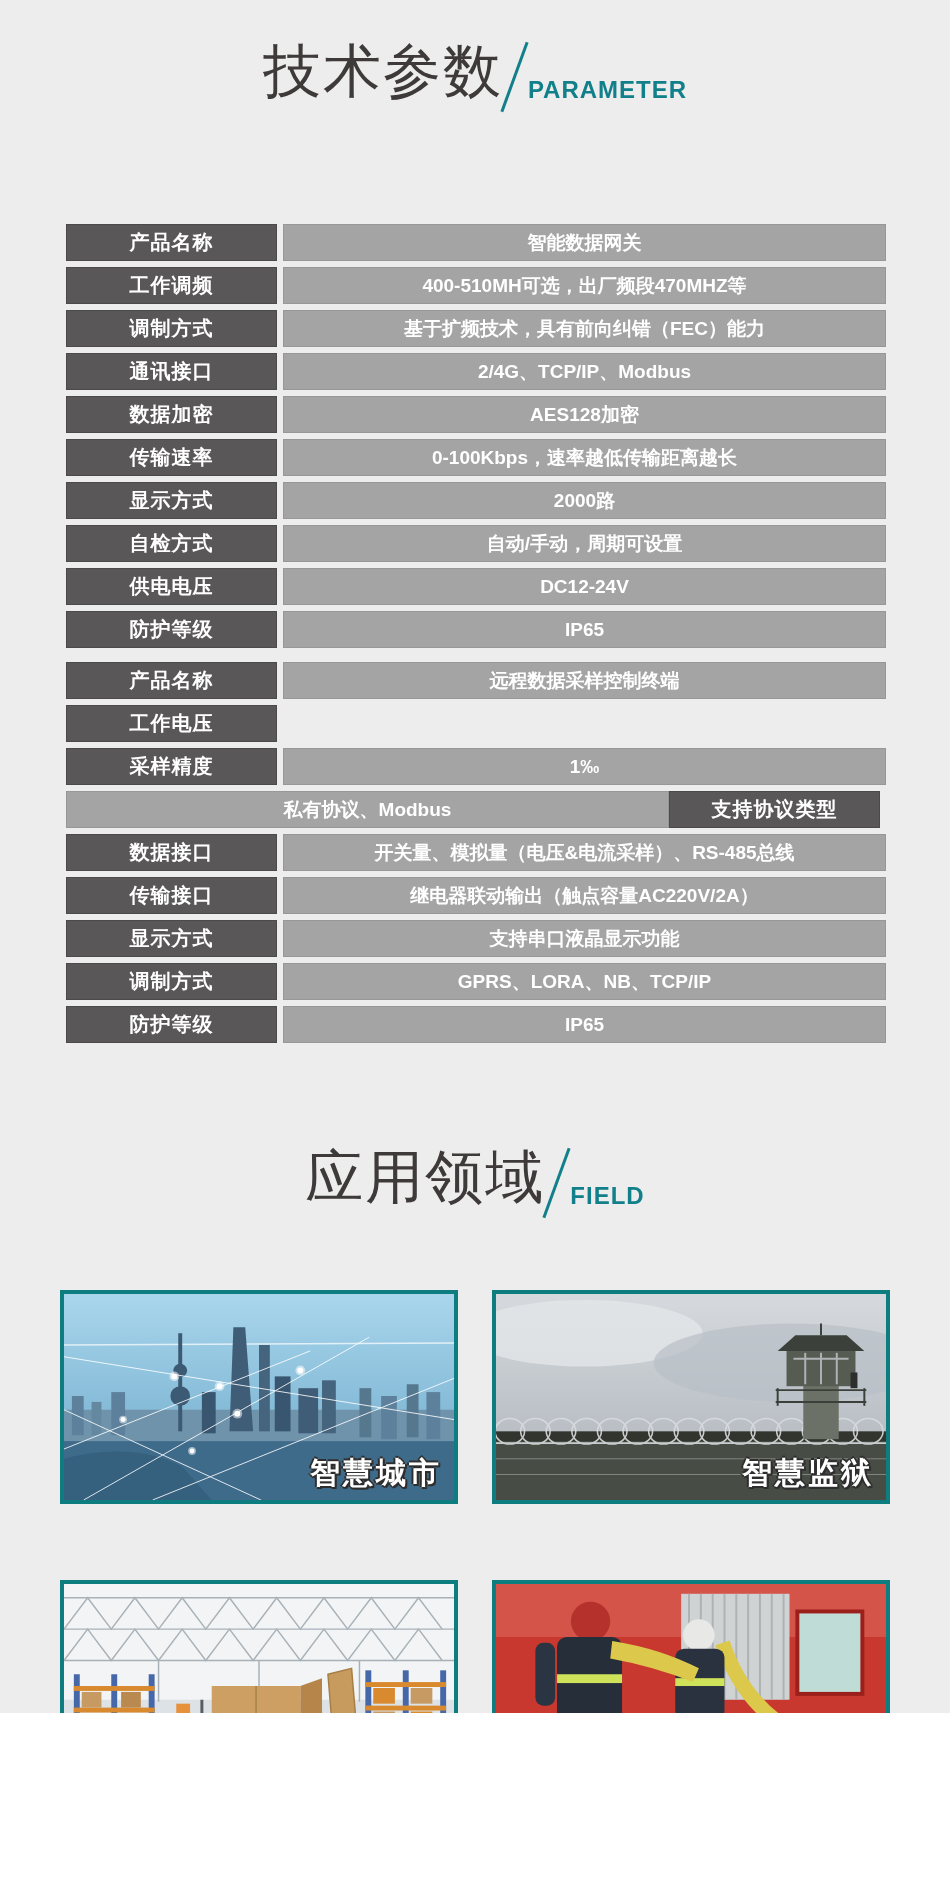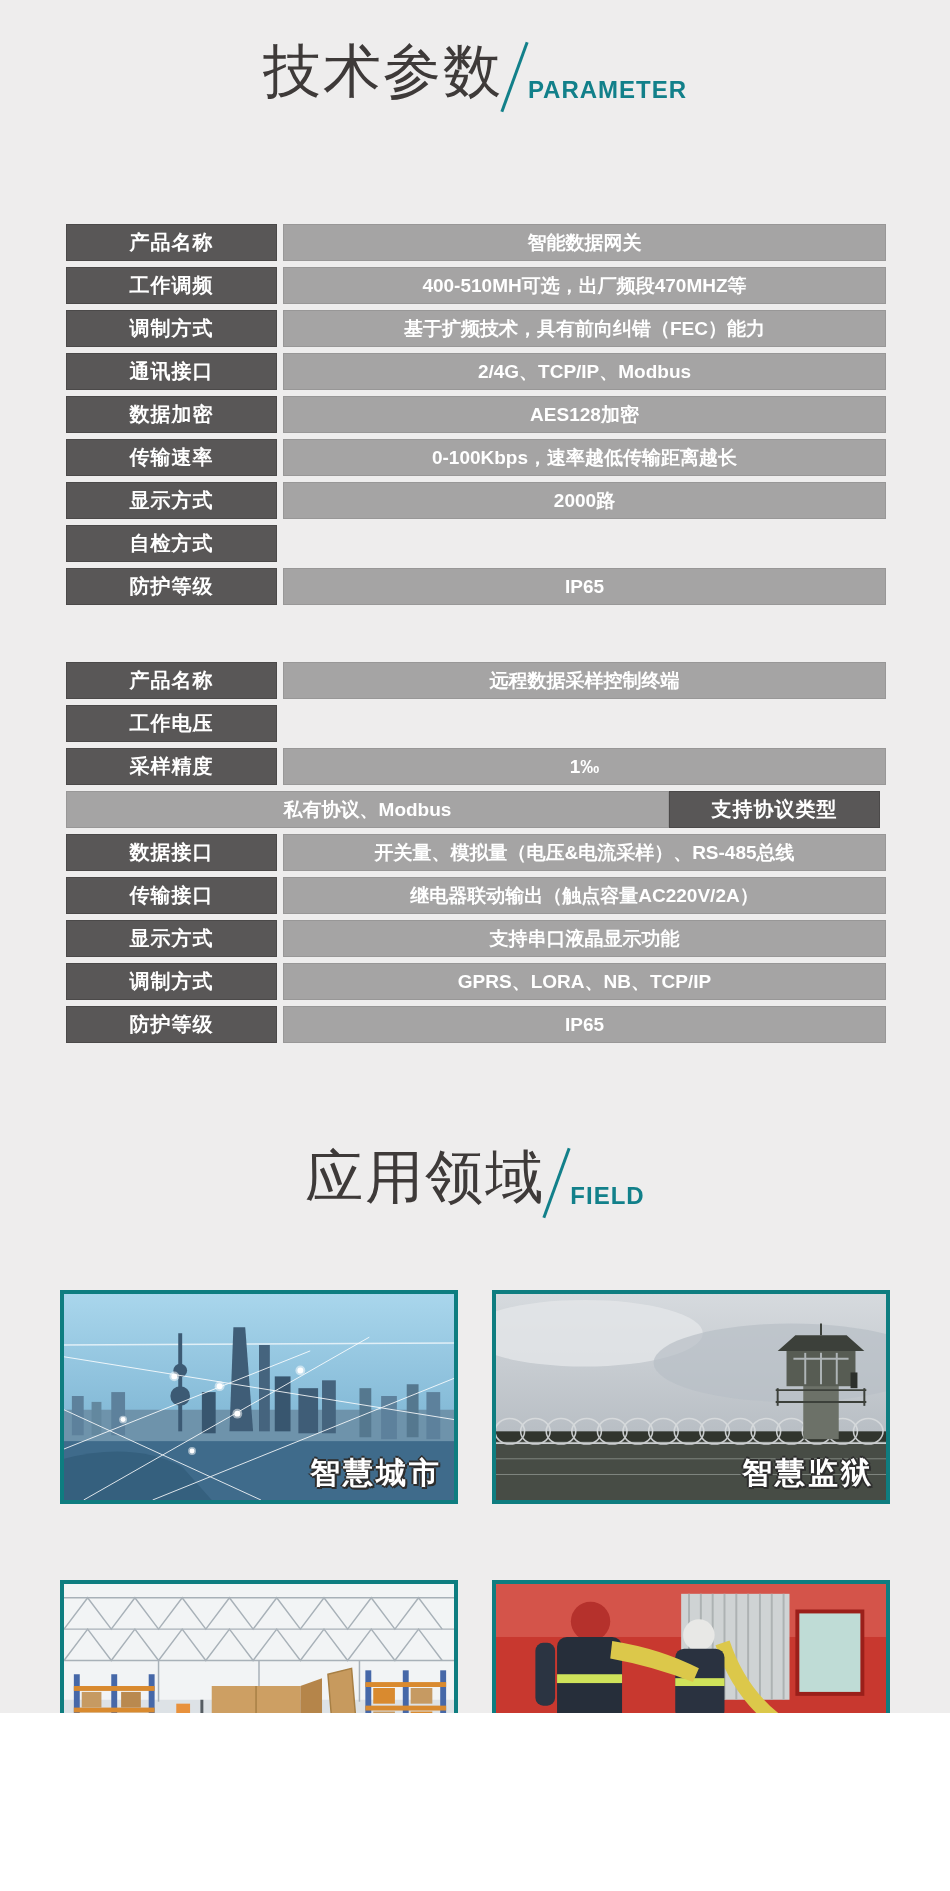--- a/index.html
+++ b/index.html
@@ -79,22 +79,27 @@
       <div class="cell val">0-100Kbps，速率越低传输距离越长</div>
     </div>
 
     <div class="spec-row">
       <div class="cell lab">显示方式</div>
       <div class="cell val">2000路</div>
     </div>
 
     <div class="spec-row">
       <div class="cell lab">自检方式</div>
-    </div>
-
+      <div class="cell val">自动/手动，周期可设置</div>
+    </div>
+
+    <div class="spec-row">
+      <div class="cell lab">供电电压</div>
+      <div class="cell val">DC12-24V</div>
+    </div>
 
     <div class="spec-row">
       <div class="cell lab">防护等级</div>
       <div class="cell val">IP65</div>
     </div>
   </div>
 
   <div class="spec-table" style="top:662px;">
     <div class="spec-row">
       <div class="cell lab">产品名称</div>

